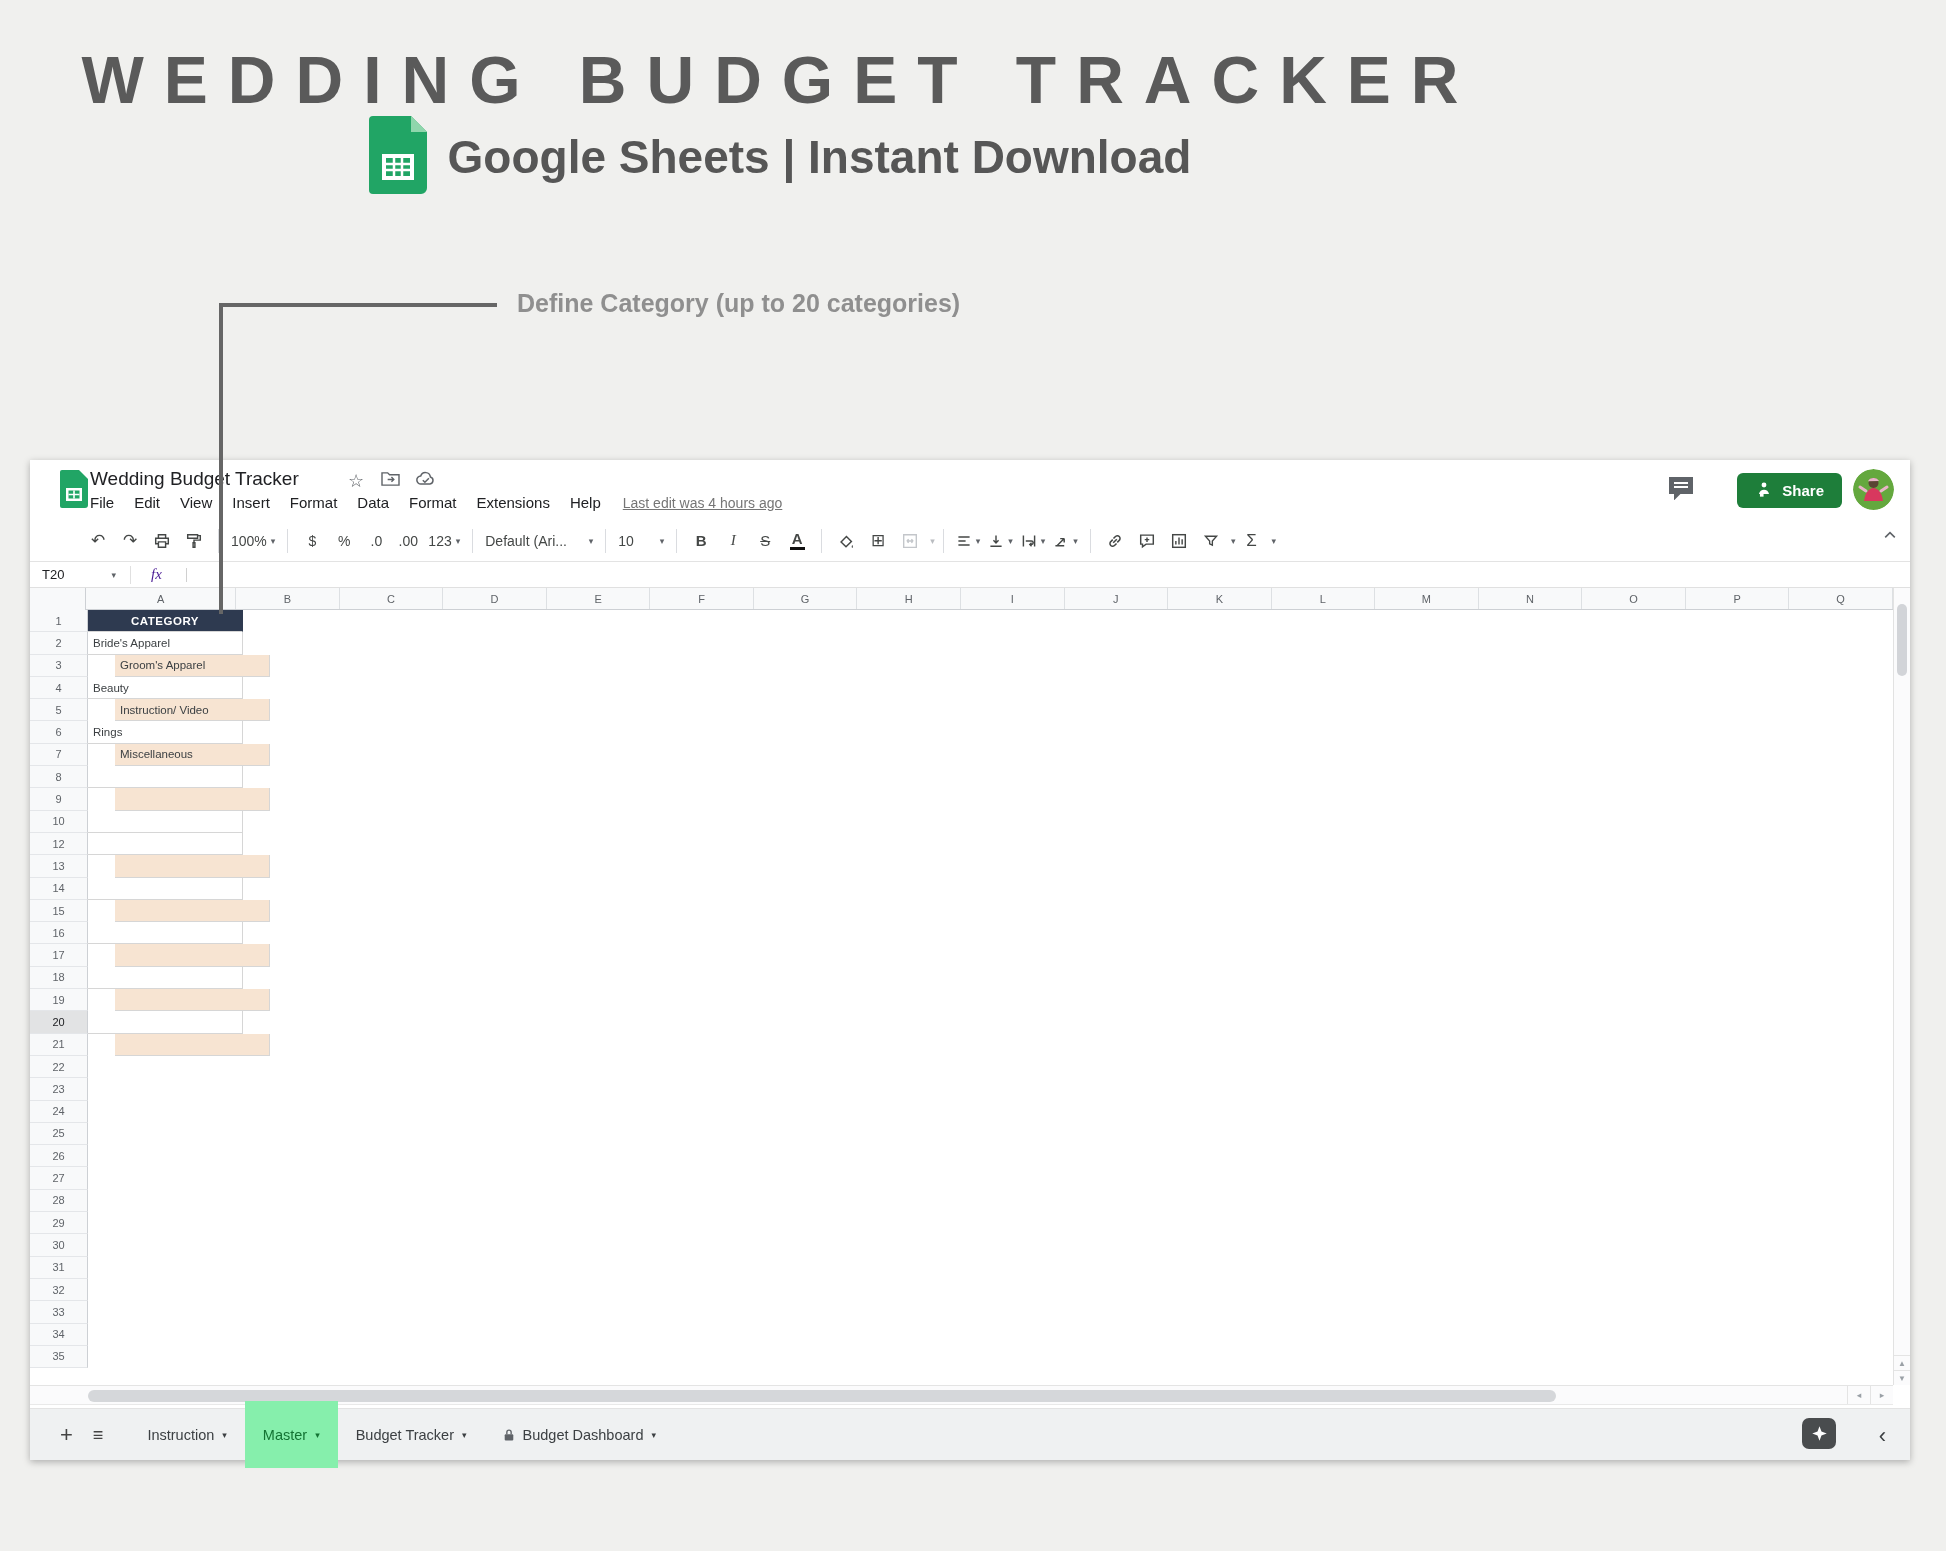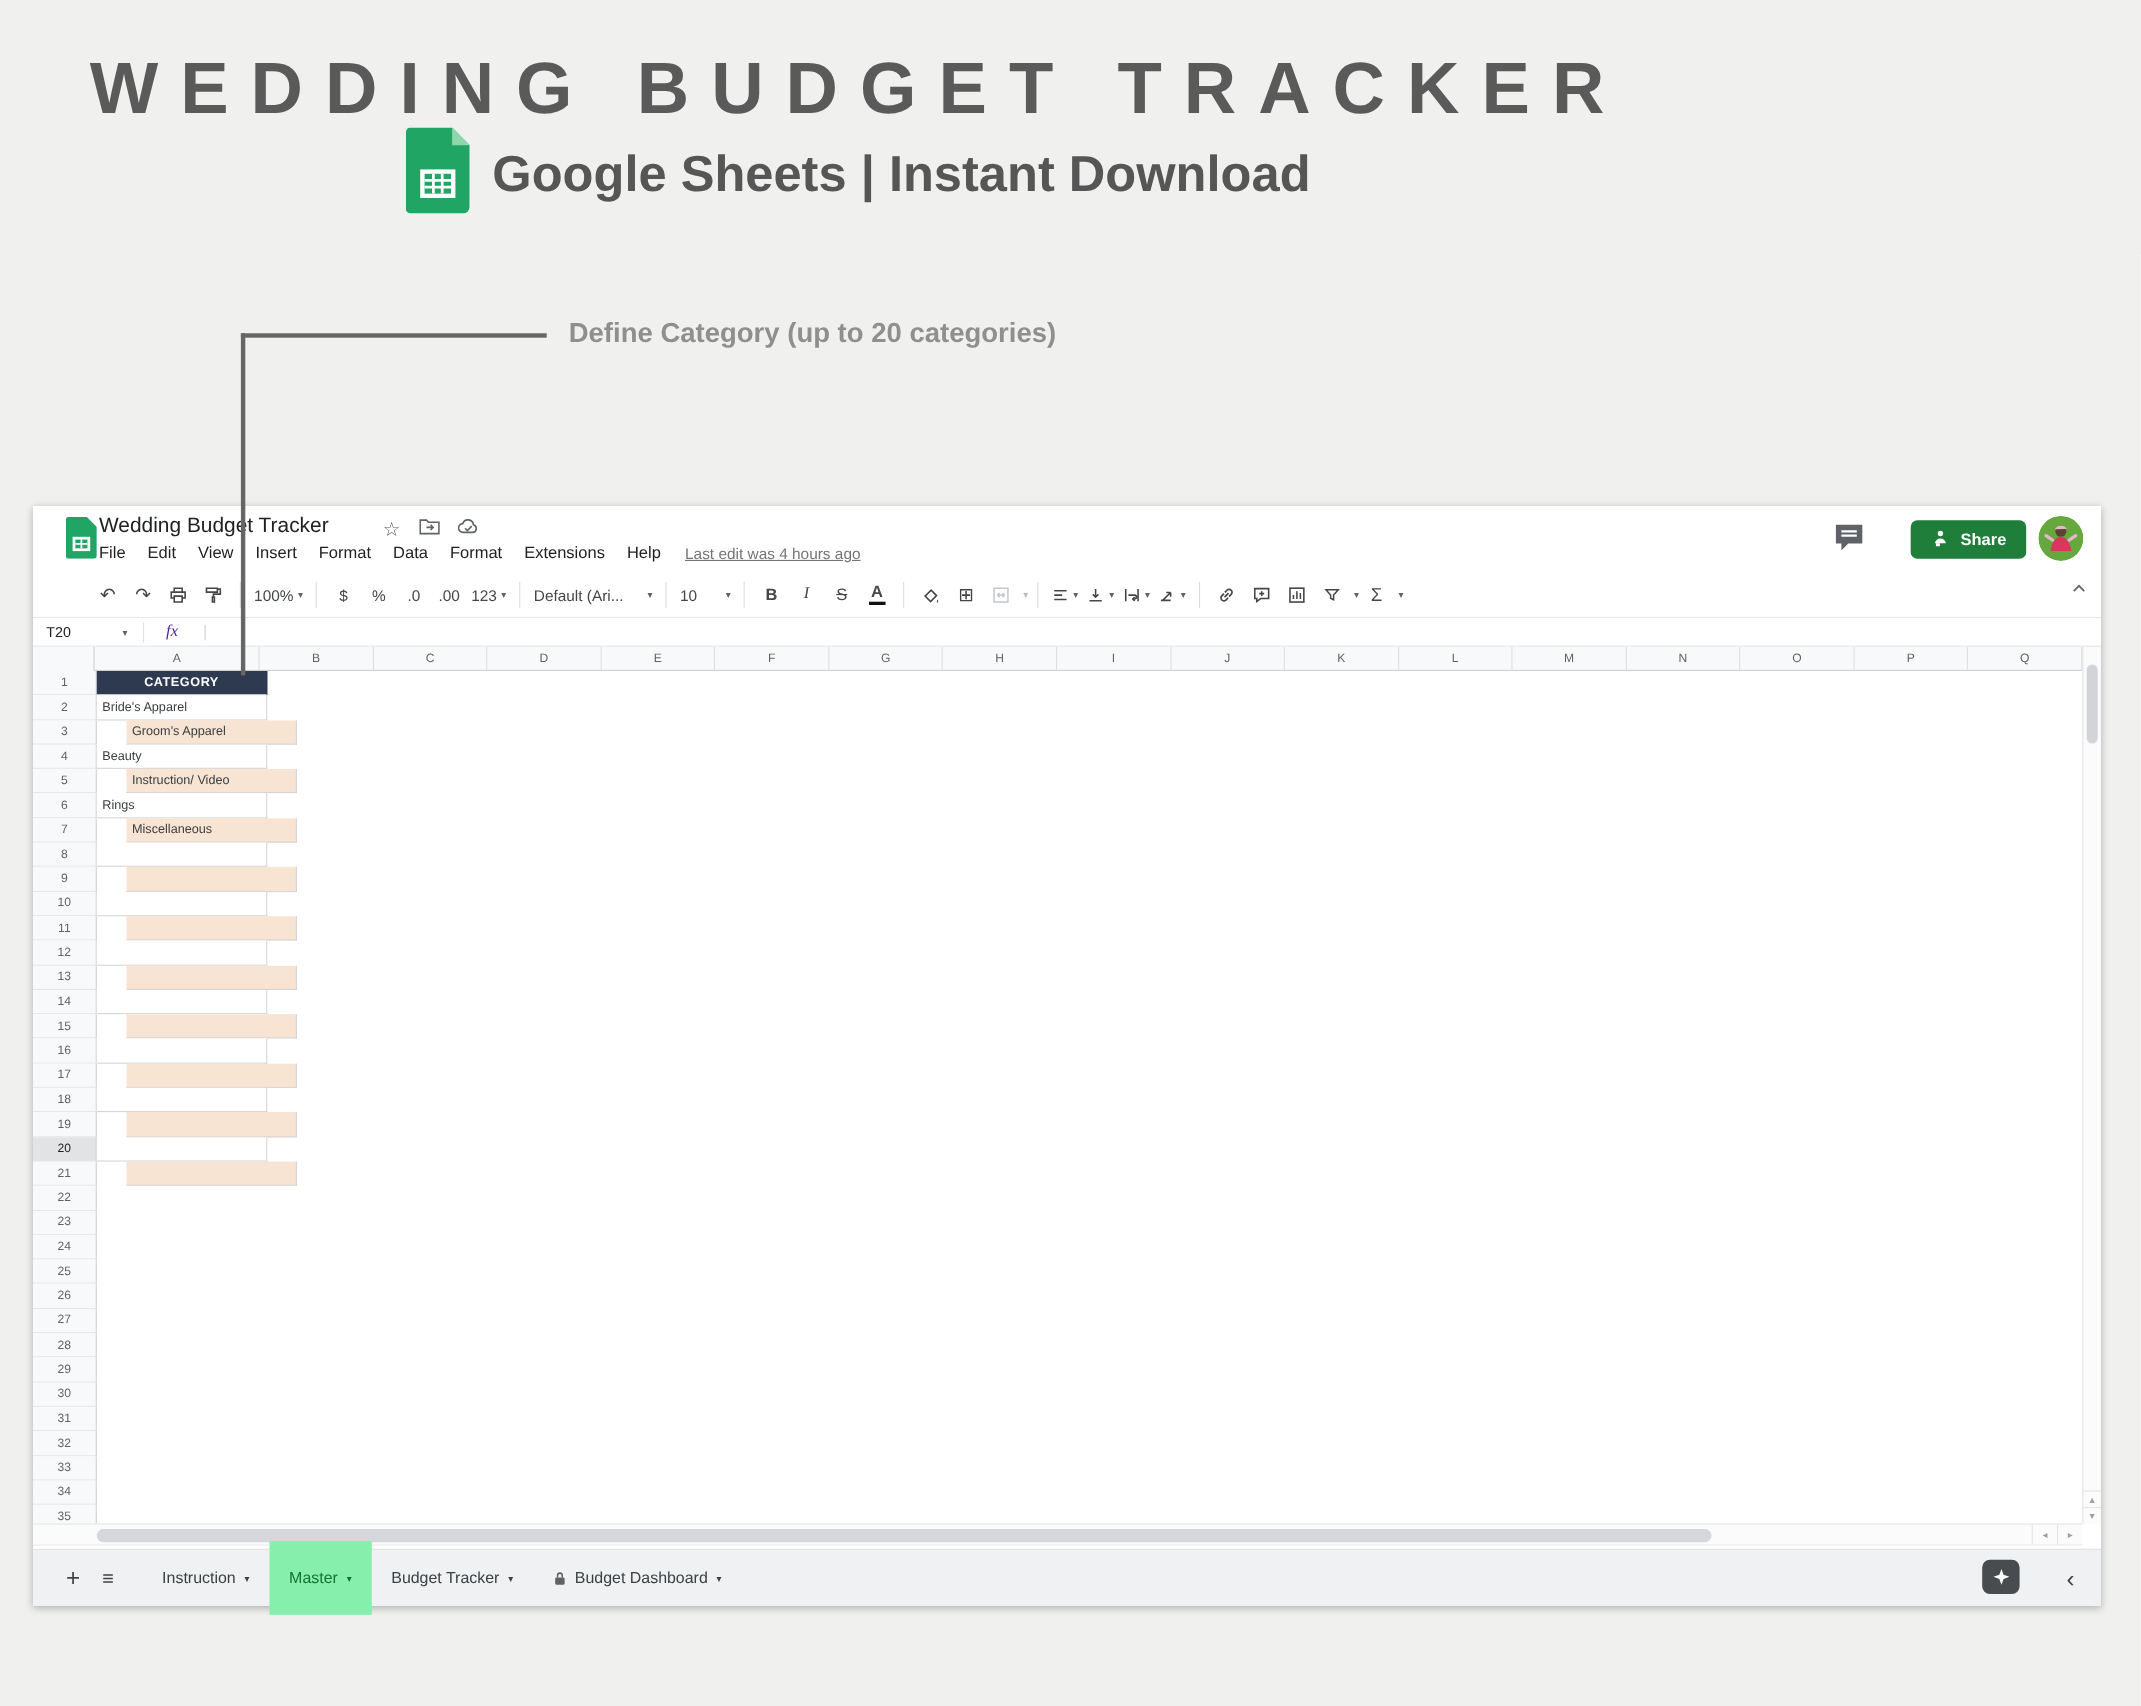--- a/index.html
+++ b/index.html
@@ -391,24 +391,20 @@
         </div>
         <div class="grow">
           <div class="rnum">9</div>
           <div class="acell band"></div>
         </div>
         <div class="grow">
           <div class="rnum">10</div>
           <div class="acell"></div>
         </div>
         <div class="grow">
-          <div class="rnum">11</div>
-          <div class="acell band"></div>
-        </div>
-        <div class="grow">
           <div class="rnum">12</div>
           <div class="acell"></div>
         </div>
         <div class="grow">
           <div class="rnum">13</div>
           <div class="acell band"></div>
         </div>
         <div class="grow">
           <div class="rnum">14</div>
           <div class="acell"></div>

